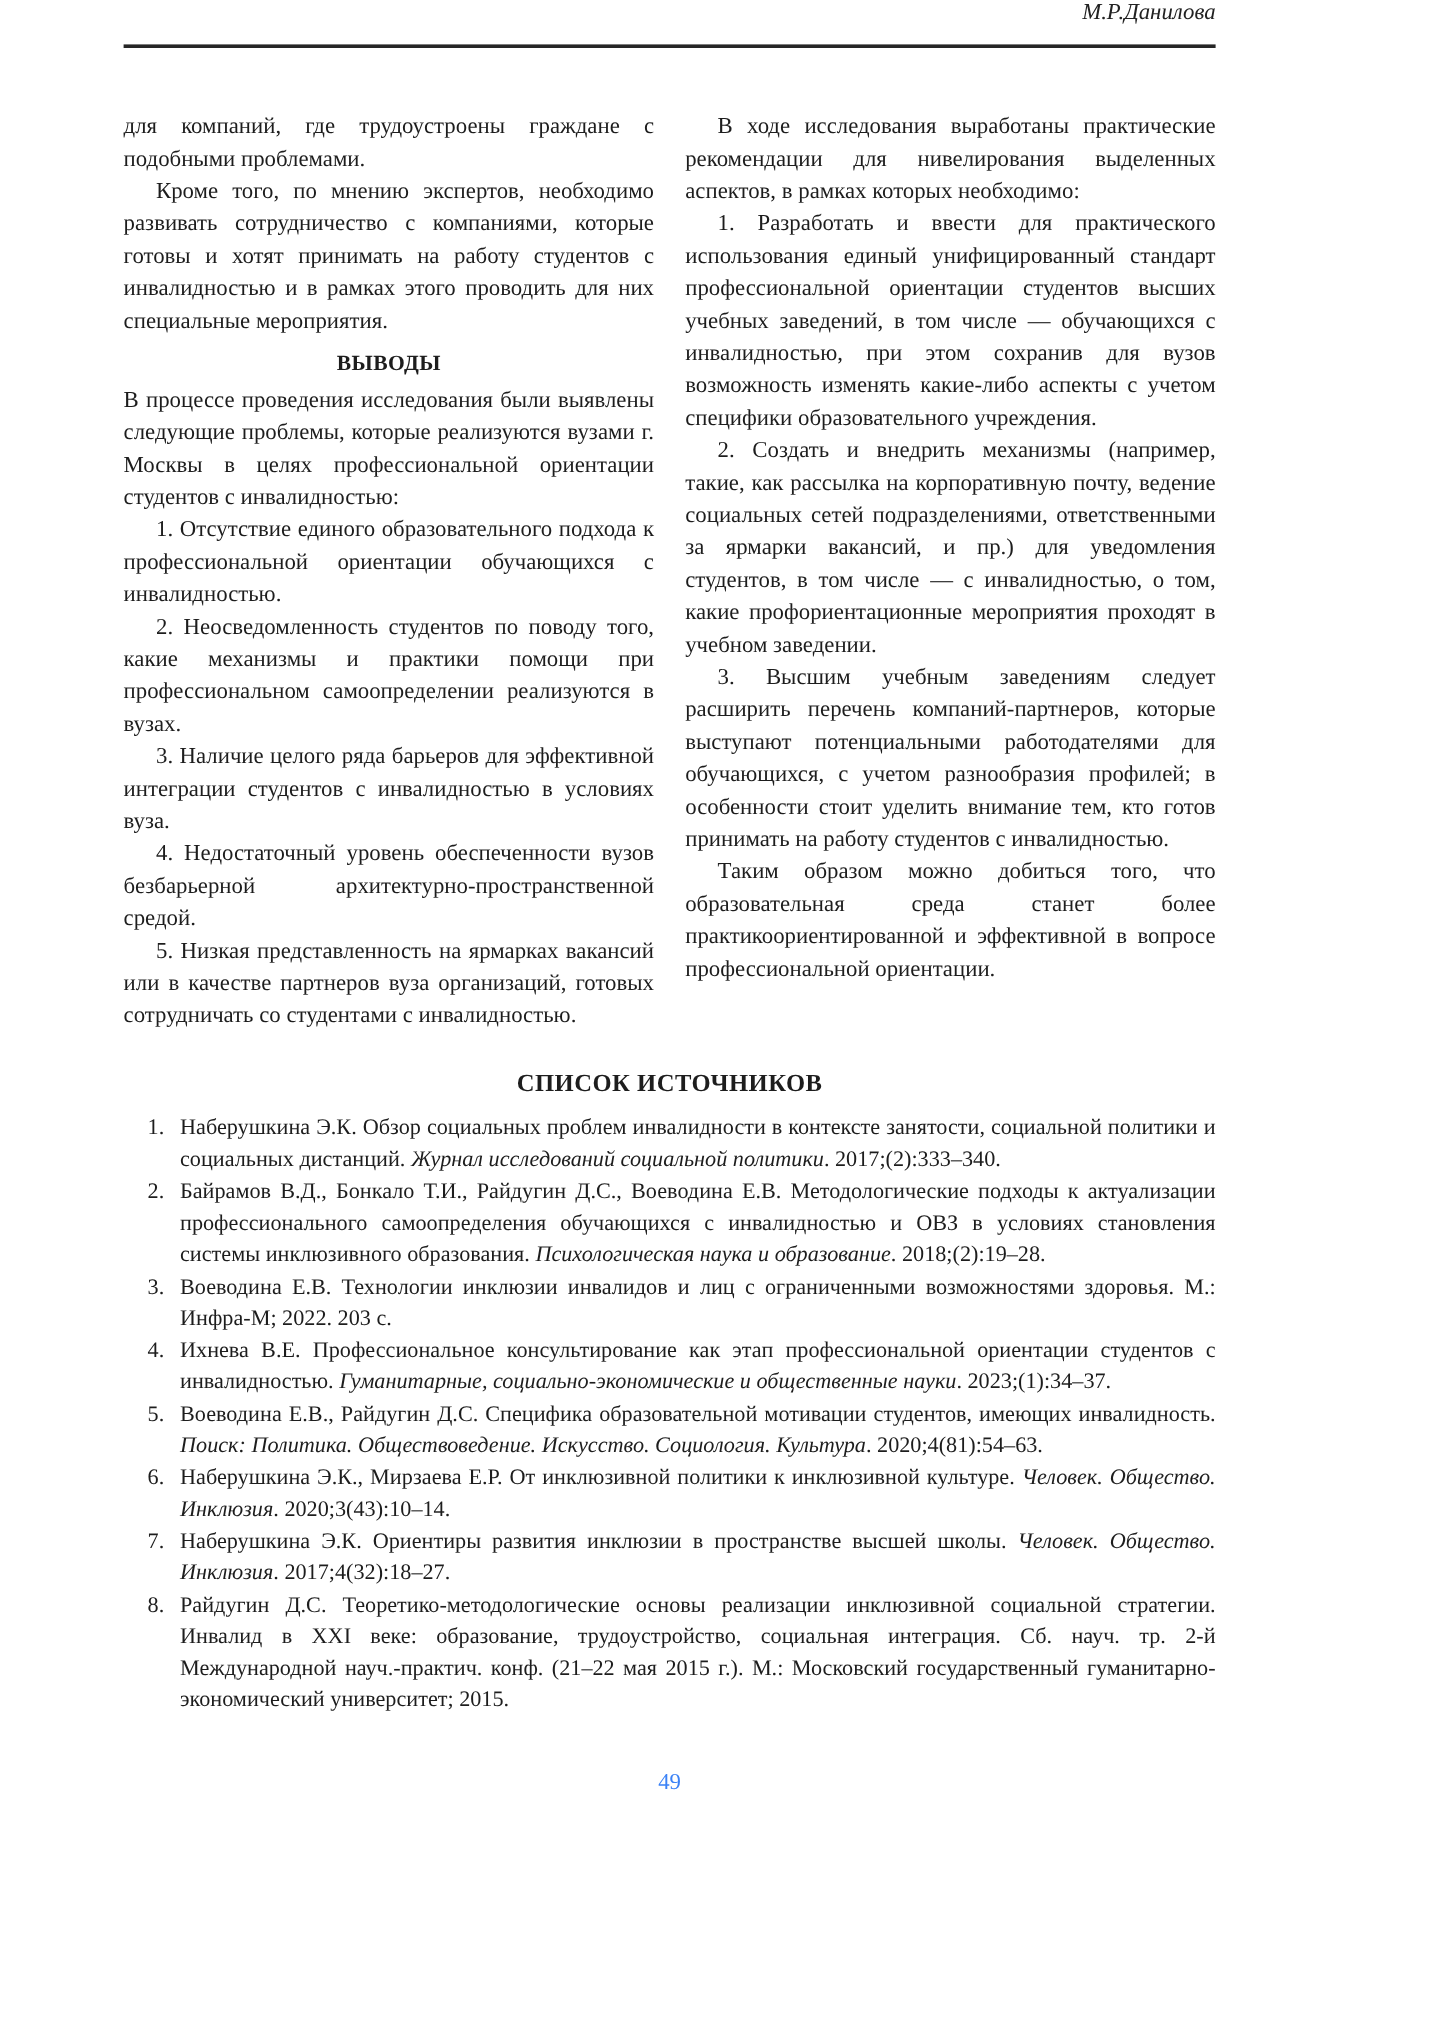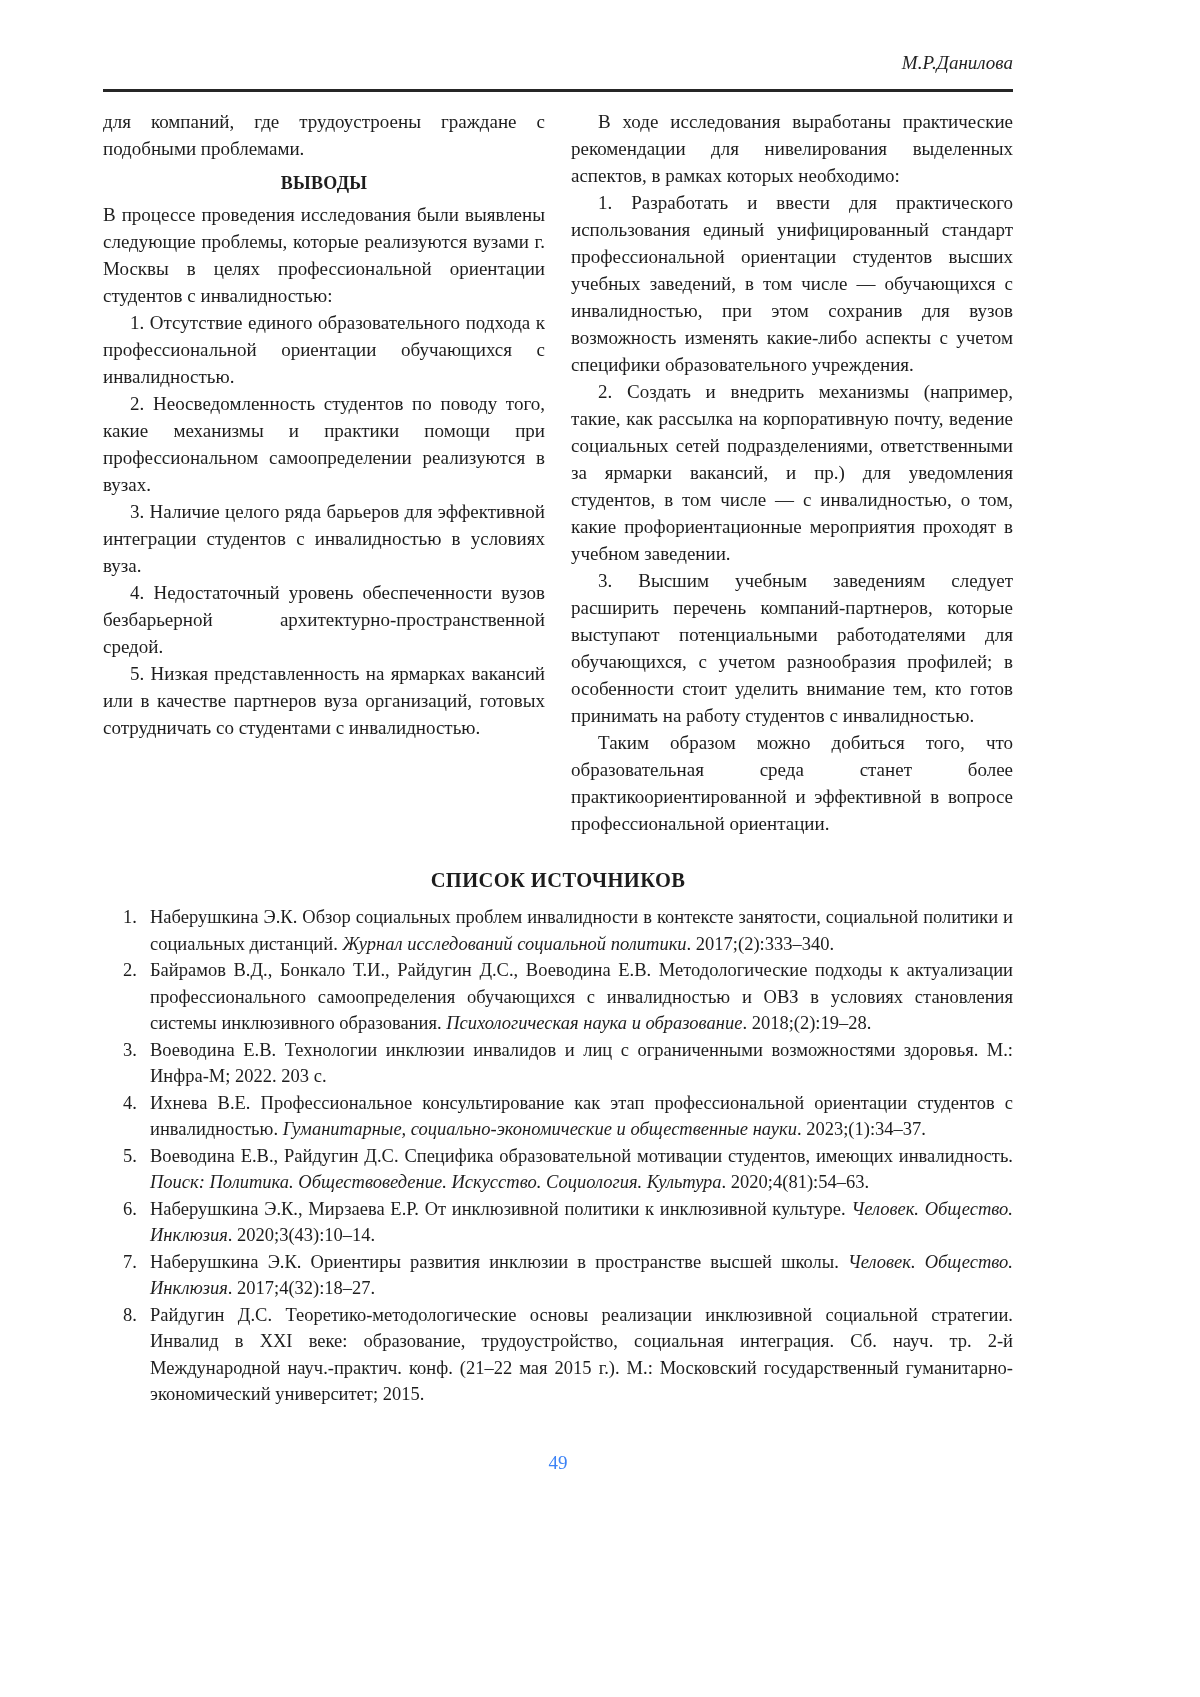--- a/index.html
+++ b/index.html
@@ -12,35 +12,34 @@
     color: #1d1d1d;
     overflow: hidden;
   }
   .sheet {
     position: absolute;
     left: 103px;
     top: 0;
     width: 910px;
   }
   .running-head {
-    padding-top: 52px;
     text-align: right;
     font-style: italic;
     font-size: 19px;
     color: #222;
   }
   .header-rule {
     margin-top: 15px;
     height: 0;
     border-top: 3.5px solid #262626;
   }
   .columns {
     display: flex;
     gap: 26px;
-    margin-top: 16px;
+    margin-top: 52px;
   }
   .col {
     flex: 1 1 0;
     font-size: 19px;
     line-height: 27px;
     text-align: justify;
     hyphens: auto;
     -webkit-hyphens: auto;
   }
   .col p.indent { text-indent: 27px; }
@@ -90,20 +89,21 @@
 <div class="sheet">
 
   <div class="running-head">М.Р.Данилова</div>
 
   <div class="header-rule"></div>
 
   <div class="columns">
 
     <div class="col">
       <p>для компаний, где трудоустроены граждане с подобными проблемами.</p>
+      <p class="indent">Кроме того, по мнению экспертов, необходимо развивать сотрудничество с компаниями, которые готовы и хотят принимать на работу студентов с инвалидностью и в рамках этого проводить для них специальные мероприятия.</p>
       <h2 class="conclusions-heading">ВЫВОДЫ</h2>
       <p>В процессе проведения исследования были выявлены следующие проблемы, которые реализуются вузами г. Москвы в целях профессиональной ориентации студентов с инвалидностью:</p>
       <p class="indent">1. Отсутствие единого образовательного подхода к профессиональной ориентации обучающихся с инвалидностью.</p>
       <p class="indent">2. Неосведомленность студентов по поводу того, какие механизмы и практики помощи при профессиональном самоопределении реализуются в вузах.</p>
       <p class="indent">3. Наличие целого ряда барьеров для эффективной интеграции студентов с инвалидностью в условиях вуза.</p>
       <p class="indent">4. Недостаточный уровень обеспеченности вузов безбарьерной архитектурно-пространственной средой.</p>
       <p class="indent">5. Низкая представленность на ярмарках вакансий или в качестве партнеров вуза организаций, готовых сотрудничать со студентами с инвалидностью.</p>
     </div>
 
     <div class="col">

